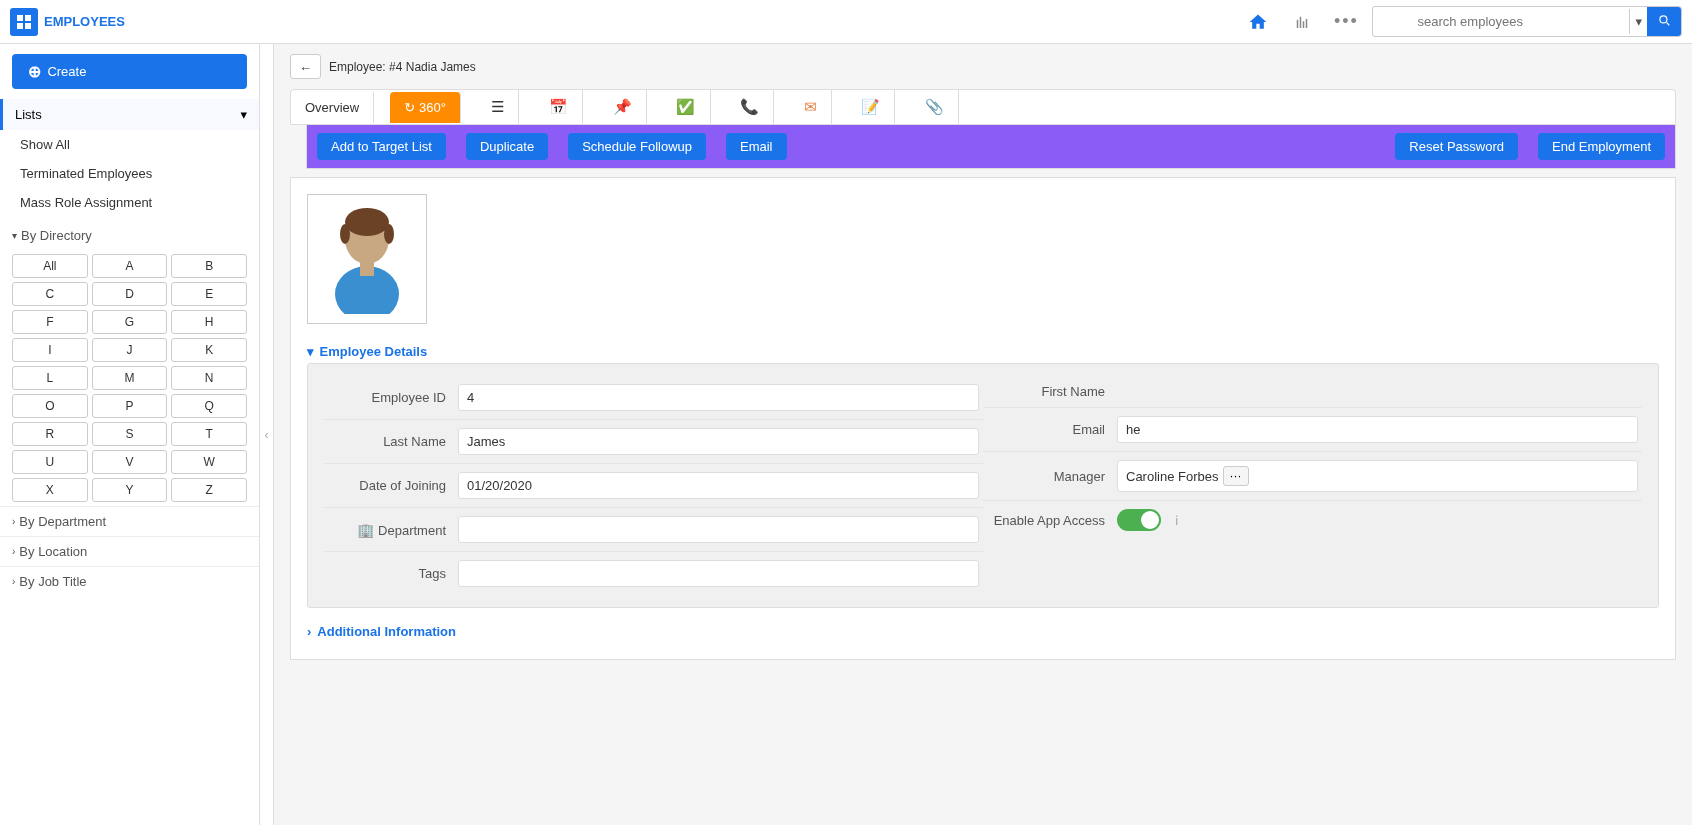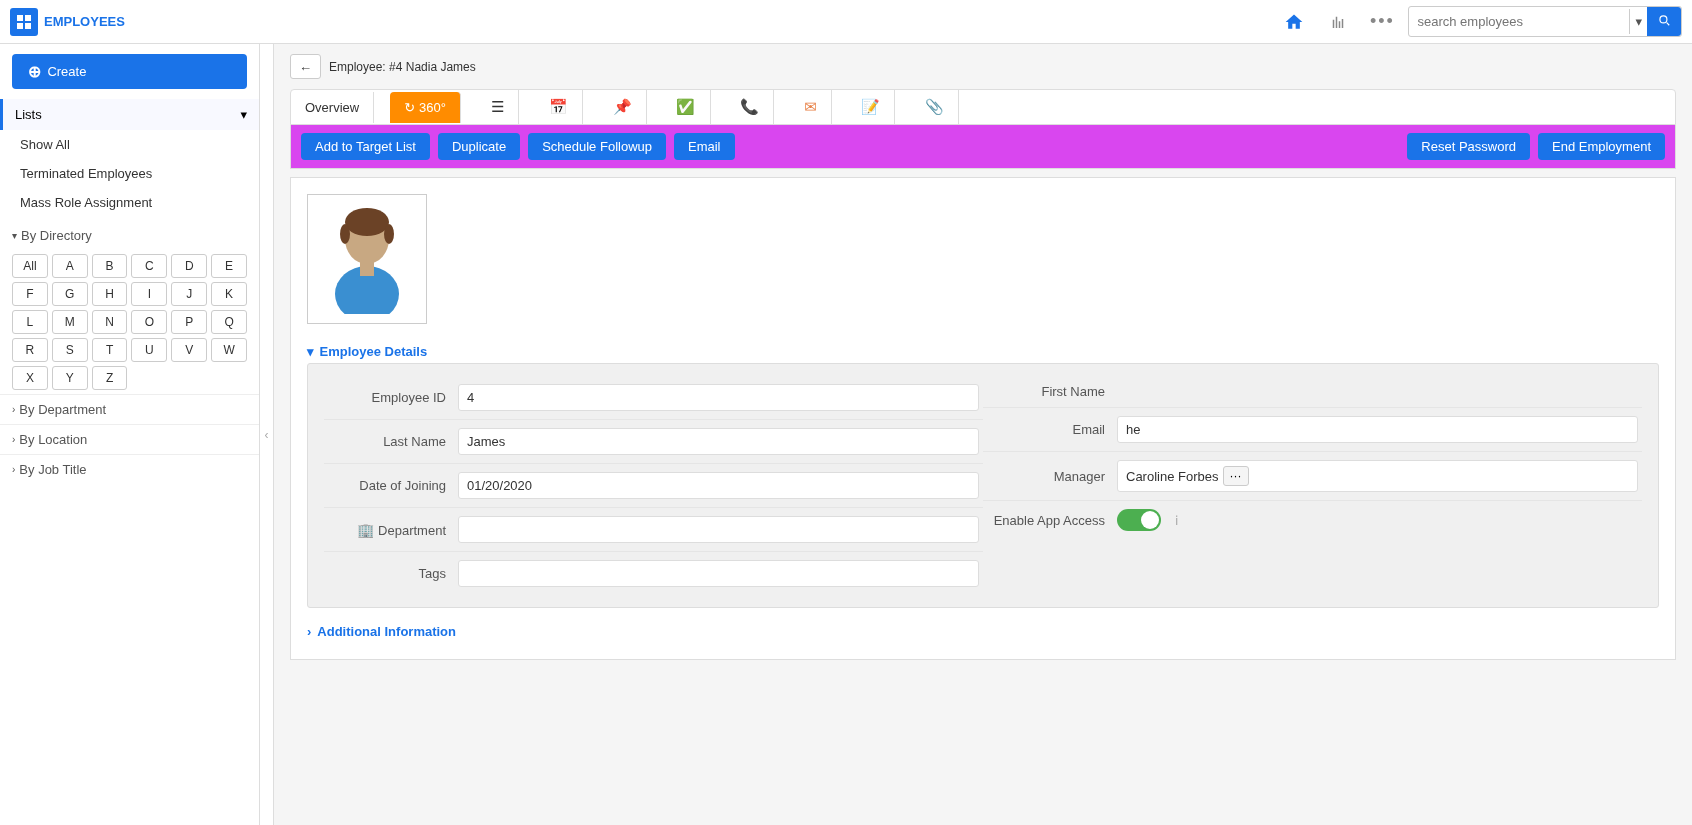--- a/index.html
+++ b/index.html
@@ -17,21 +17,21 @@
     .app-logo-icon { width: 28px; height: 28px; background: #1a73e8; border-radius: 3px; display: flex; align-items: center; justify-content: center; }
     .app-logo-icon svg { fill: white; }
     .nav-spacer { flex: 1; }
     .nav-icon-btn {
       width: 36px; height: 36px; border: none; background: none;
       cursor: pointer; display: flex; align-items: center; justify-content: center;
       border-radius: 4px; color: #555;
     }
     .nav-icon-btn.active { color: #1a73e8; }
     .search-wrapper { display: flex; align-items: center; border: 1px solid #ccc; border-radius: 3px; background: #fff; }
-    .search-input { border: none; outline: none; padding: 5px 8px; width: 220px; font-size: 13px; color: #999; }
+    .search-input { border: none; outline: none; padding: 5px 8px; width: 220px; font-size: 13px; color: #999; margin-left: 36px; }
     .search-dropdown-btn { border: none; background: none; cursor: pointer; padding: 5px; color: #555; border-left: 1px solid #ccc; }
     .search-go-btn { background: #1a73e8; border: none; cursor: pointer; padding: 6px 10px; color: white; border-radius: 0 3px 3px 0; }
 
     
     .layout { display: flex; height: calc(825px - 44px); }
 
     
     .sidebar { width: 260px; background: #fff; border-right: 1px solid #ddd; overflow-y: auto; flex-shrink: 0; }
     .sidebar-create-btn {
       margin: 10px 12px; background: #1a73e8; color: white; border: none;
@@ -41,21 +41,21 @@
     .sidebar-section {
       border-left: 3px solid #1a73e8; padding: 8px 12px;
       display: flex; align-items: center; justify-content: space-between;
       cursor: pointer; background: #f8f9ff;
     }
     .sidebar-item { padding: 7px 20px; cursor: pointer; color: #333; }
     .by-directory-header {
       padding: 7px 12px; color: #555; font-size: 12px;
       display: flex; align-items: center; gap: 4px; cursor: pointer;
     }
-    .alpha-grid { display: grid; grid-template-columns: repeat(6, 1fr); gap: 4px; padding: 4px 12px; }
+    .alpha-grid { display: grid; grid-template-columns: repeat(3, 1fr); gap: 4px; padding: 4px 12px; }
     .alpha-btn {
       border: 1px solid #ccc; background: #fff; padding: 4px; text-align: center;
       cursor: pointer; border-radius: 3px; font-size: 12px; color: #333;
     }
     .sidebar-group-header {
       padding: 7px 12px; color: #555; font-size: 12px;
       display: flex; align-items: center; gap: 4px; cursor: pointer;
       border-top: 1px solid #eee;
     }
     .collapse-arrow { font-size: 10px; }
@@ -71,21 +71,21 @@
     .tabs-bar { display: flex; align-items: center; gap: 16px; background: #fff; border: 1px solid #ddd; border-radius: 4px 4px 0 0; }
     .tab-item {
       padding: 8px 14px; cursor: pointer; border-right: 1px solid #ddd;
       background: #fff; color: #333; font-size: 13px; white-space: nowrap;
       display: flex; align-items: center; gap: 4px;
     }
     .tab-item.active-tab { background: #ff8c00; color: white; border-radius: 4px 4px 0 0; }
     .tab-item:first-child { border-radius: 4px 0 0 0; }
 
     
-    .action-bar { display: flex; align-items: center; gap: 8px; padding: 8px 10px; background: #d946ef; border: 1px solid #ddd; border-top: none; flex-wrap: wrap; }
+    .action-bar { display: flex; align-items: center; gap: 20px; padding: 8px 10px; background: #8b5cf6; border: 1px solid #ddd; border-top: none; flex-wrap: wrap; margin-left: 16px; }
     .action-btn {
       background: #1a73e8; color: white; border: none; padding: 6px 14px;
       border-radius: 4px; cursor: pointer; font-size: 13px;
     }
     .action-btn-right { margin-left: auto; }
 
     
     .profile-section { background: #fff; border: 1px solid #ddd; padding: 16px; margin-top: 8px; }
     .avatar-box {
       width: 120px; height: 130px; border: 1px solid #ccc;

